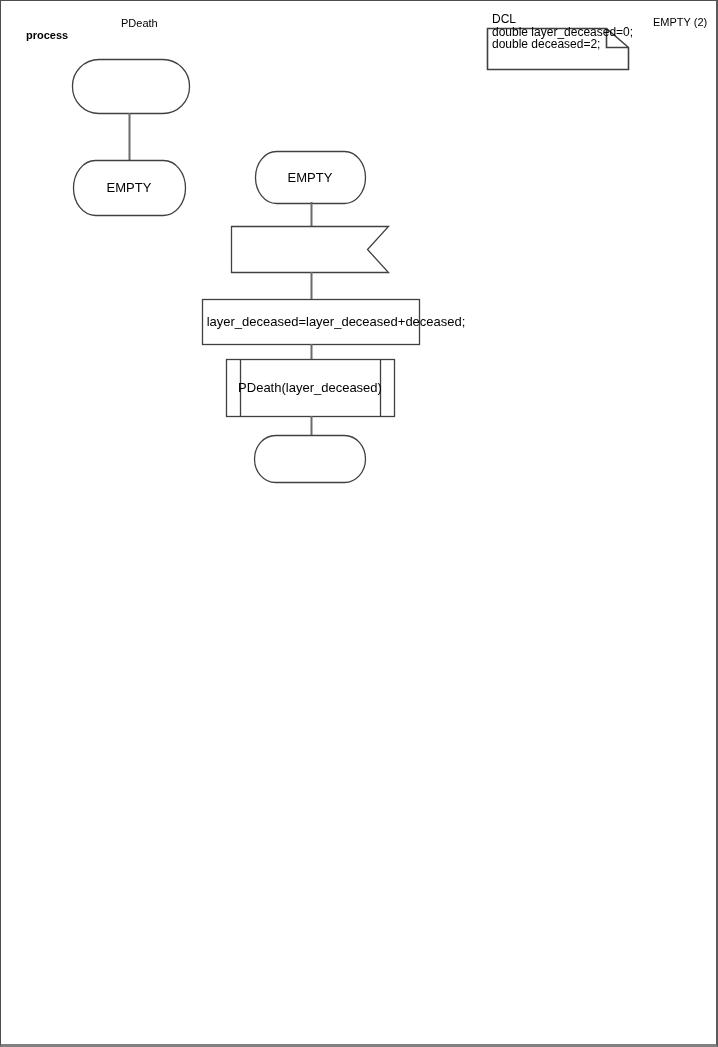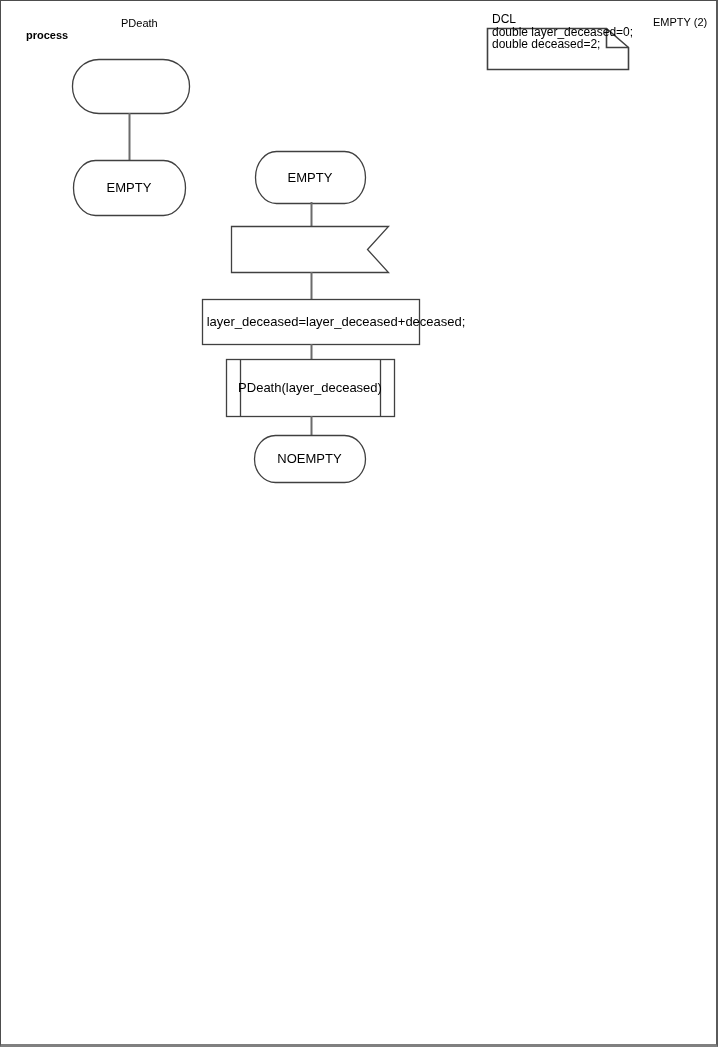--- a/index.html
+++ b/index.html
@@ -119,15 +119,14 @@
 
   <div class="lbl" style="left:72px; top:159px; width:112px; height:55px;">EMPTY</div>
 
   <div class="lbl" style="left:254px; top:150px; width:110px; height:52px;">EMPTY</div>
 
 
   <div class="lbl" style="left:201px; top:298px; width:212px; height:45px;margin-left:28px;">layer_deceased=layer_deceased+deceased;</div>
 
   <div class="lbl" style="left:225px; top:358px; width:168px; height:57px;">PDeath(layer_deceased)</div>
 
-  <div class="lbl" style="left:253px; top:434px; width:111px; height:47px;">NOEMPTY</div>
 
 </div>
 
 </body></html>

